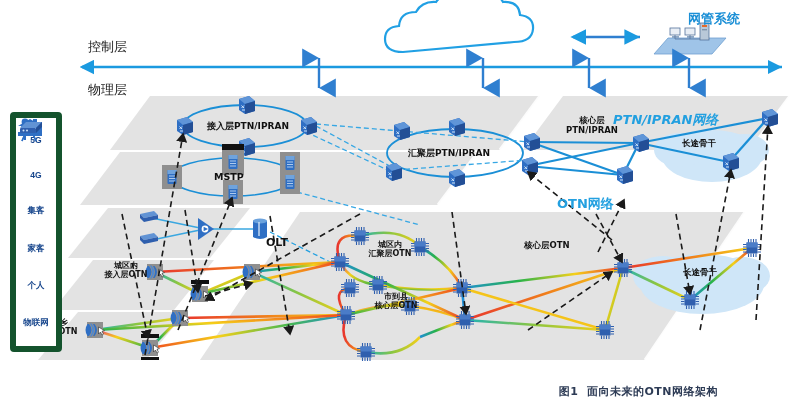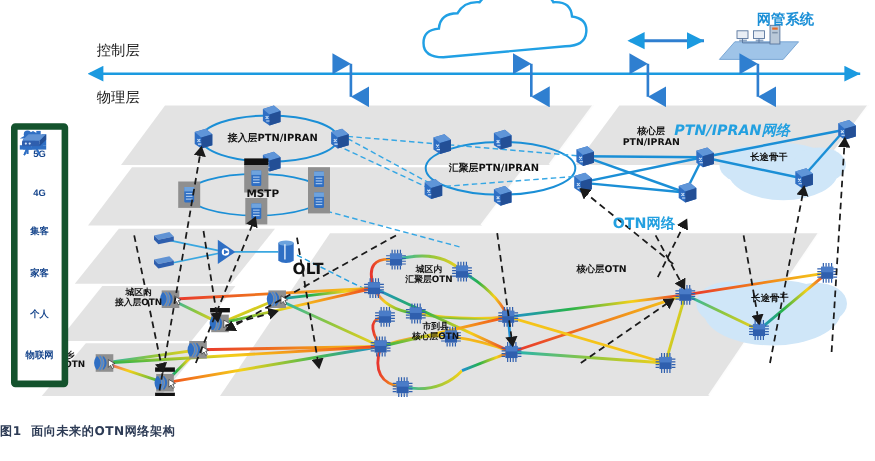--- a/index.html
+++ b/index.html
@@ -11,21 +11,21 @@
   .cn{font-family:"DejaVu Sans","Liberation Sans",sans-serif;}
 
   .layer-word{font-size:13px;color:#1a1a1a;font-weight:400;}
   .sdn-word{font-size:16px;color:#1b8fd6;font-weight:bold;letter-spacing:.5px;}
   .nms-word{font-size:13px;color:#1b8fd6;font-weight:bold;}
   .netname{font-size:13px;color:#23a0e0;font-weight:bold;}
   .ring-word{font-size:9px;color:#111;font-weight:bold;}
   .blk-word{font-size:8.5px;color:#111;font-weight:bold;text-align:center;}
   .blk-word2{font-size:8px;color:#111;font-weight:bold;text-align:center;}
   .mstp-word{font-size:9.5px;color:#111;font-weight:bold;}
-  .olt-word{font-size:14px;color:#111;font-weight:bold;padding-left:16px;}
+  .olt-word{font-size:11px;color:#111;font-weight:bold;padding-left:16px;}
   .caption{font-size:11px;color:#2d3b55;font-weight:bold;letter-spacing:.5px;}
 
   #legend{position:absolute;left:10px;top:112px;width:52px;height:240px;
           border:6px solid #14532d;border-radius:4px;background:#fff;
           display:flex;flex-direction:column;align-items:center;
           justify-content:space-around;padding:4px 0;box-sizing:border-box;}
   .leg-item{display:flex;flex-direction:column;align-items:center;gap:1px;}
   .leg-text{font-size:8.5px;color:#16458c;font-weight:bold;}
 </style>
 </head>
@@ -380,21 +380,21 @@
 
   <div class="lbl layer-word cn" style="left:88px;top:40px;">控制层</div>
   <div class="lbl layer-word cn" style="left:88px;top:83px;text-align:right;">物理层</div>
 
   <div class="lbl nms-word cn" style="left:688px;top:12px;">网管系统</div>
 
   <div class="lbl netname cn" style="left:613px;top:113px;font-style:italic;">PTN/IPRAN网络</div>
   <div class="lbl netname cn" style="left:557px;top:197px;">OTN网络</div>
 
   <div class="lbl ring-word cn" style="left:207px;top:121px;">接入层PTN/IPRAN</div>
-  <div class="lbl mstp-word cn" style="left:224px;top:172px;">MSTP</div>
+  <div class="lbl mstp-word cn" style="left:214px;top:172px;">MSTP</div>
   <div class="lbl ring-word cn" style="left:408px;top:148px;">汇聚层PTN/IPRAN</div>
   <div class="lbl blk-word cn" style="left:557px;top:116px;width:70px;">核心层
 PTN/IPRAN</div>
   <div class="lbl blk-word cn" style="left:682px;top:139px;">长途骨干</div>
 
   <div class="lbl olt-word cn" style="left:250px;top:237px;">OLT</div>
   <div class="lbl blk-word2 cn" style="left:95px;top:261px;width:62px;">城区内
 接入层OTN</div>
   <div class="lbl blk-word2 cn" style="left:25px;top:318px;width:62px;">县到乡
 接入层OTN</div>
@@ -458,15 +458,15 @@
         <path d="M4,10 L10,4 L26,4 L20,10 Z" fill="#6193d4"></path>
         <rect x="4" y="10" width="16" height="5" rx="1" fill="#2f5fae"></rect>
         <path d="M20,10 L26,4 L26,9 L20,15 Z" fill="#234f96"></path>
         <circle cx="7.5" cy="12.5" r="1" fill="#cfe2f7"></circle>
         <circle cx="11" cy="12.5" r="1" fill="#cfe2f7"></circle>
       </svg>
       <span class="leg-text">物联网</span>
     </div>
   </div>
 
-  <div class="lbl caption cn" style="left:0;top:386px;width:718px;text-align:left;">图1  面向未来的OTN网络架构</div>
+  <div class="lbl caption cn" style="left:0;top:386px;width:718px;text-align:right;">图1  面向未来的OTN网络架构</div>
 
 </div>
 
 </body></html>

